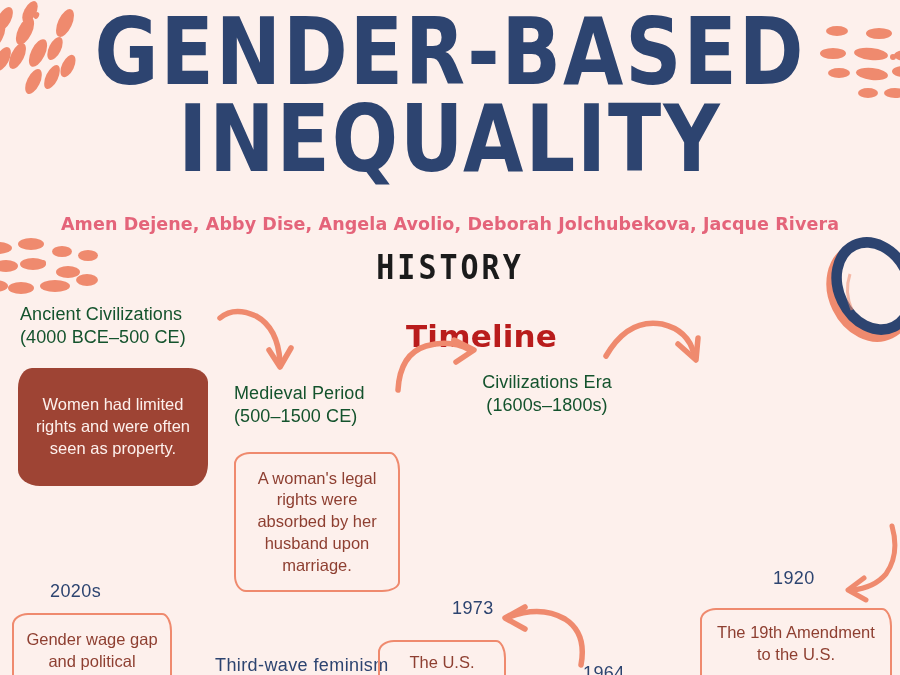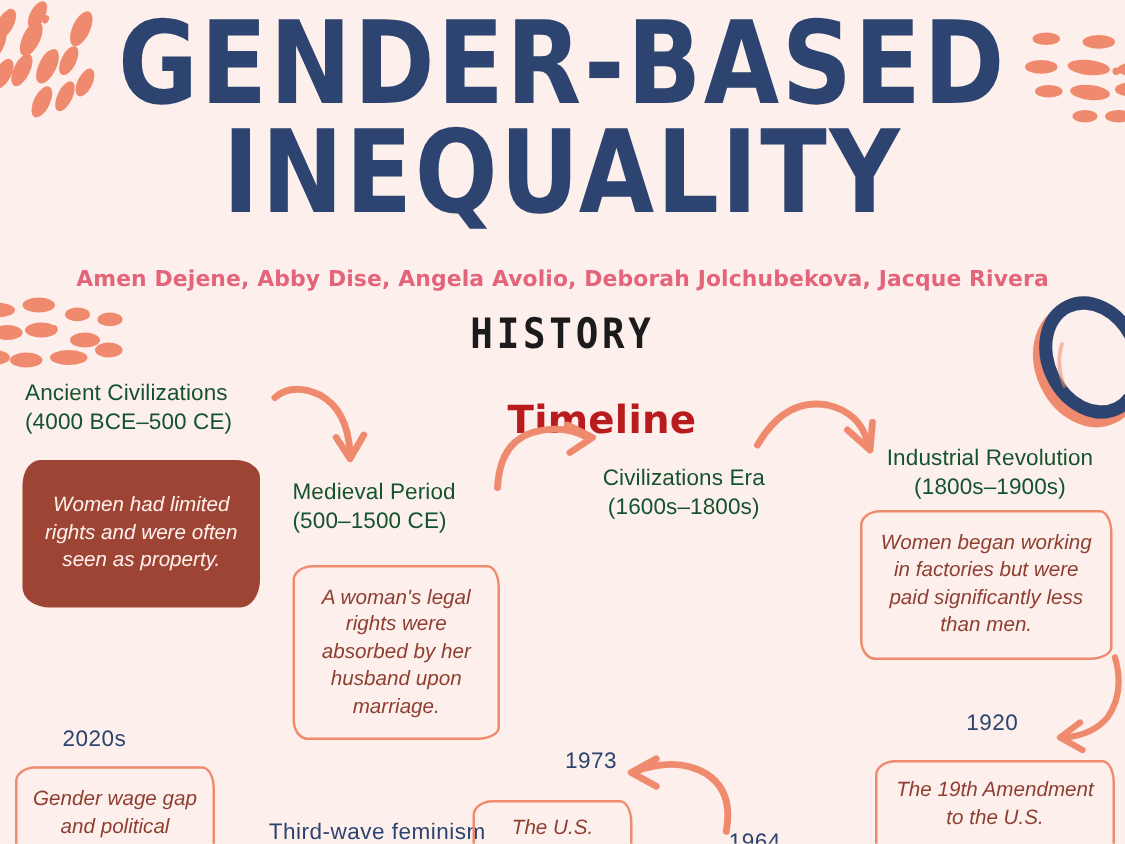--- a/index.html
+++ b/index.html
@@ -80,21 +80,20 @@
   
   .card {
     position:absolute;
     box-sizing:border-box;
     display:flex; align-items:center; justify-content:center;
     text-align:center;
     font-size:16.5px;
     line-height:1.32;
     padding:10px 12px;
     font-family:"Liberation Sans", sans-serif;
-    font-style:italic;
   }
   .card.solid {
     background:#9e4434;
     color:#fdf0ec;
     border-radius:14px 20px 16px 22px / 20px 14px 22px 16px;
   }
   .card.outline {
     background:transparent;
     color:#8e3f31;
     border:2.5px solid #ef8a6e;
@@ -214,31 +213,26 @@
   <div class="era" style="left:234px; top:382px;">
     <span>Medieval Period</span>
     <span class="yr">(500–1500 CE)</span>
   </div>
 
   <div class="era center" style="left:452px; top:371px; width:190px;">
     <span>Civilizations Era</span>
     <span class="yr">(1600s–1800s)</span>
   </div>
 
-  <div class="era center" style="left:694px; top:355px; width:196px;">
-    <span>Industrial Revolution</span>
-    <span class="yr">(1800s–1900s)</span>
-  </div>
 
   <div class="card solid" style="left:18px; top:368px; width:190px; height:118px;">Women had limited rights and were often seen as property.</div>
 
   <div class="card outline" style="left:234px; top:452px; width:166px; height:140px;">A woman's legal rights were absorbed by her husband upon marriage.</div>
 
 
-  <div class="card outline" style="left:688px; top:408px; width:202px; height:120px;">Women began working in factories but were paid significantly less than men.</div>
 
   <div class="yearlab" style="left:50px; top:581px;">2020s</div>
 
   <div class="yearlab" style="left:199px; top:655px;margin-left:16px;">Third-wave feminism</div>
 
   <div class="yearlab" style="left:452px; top:598px;">1973</div>
 
   <div class="yearlab" style="left:583px; top:663px;">1964</div>
 
   <div class="yearlab" style="left:773px; top:568px;">1920</div>

